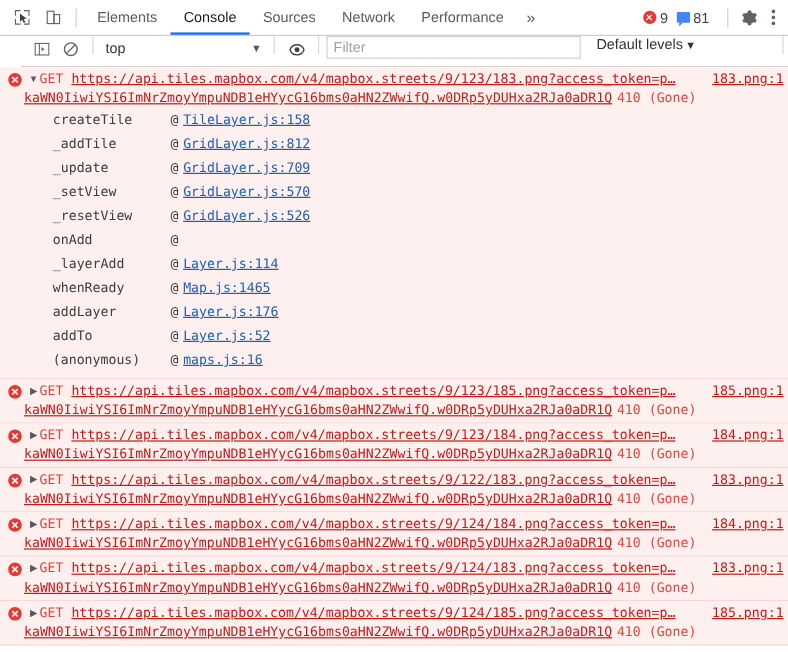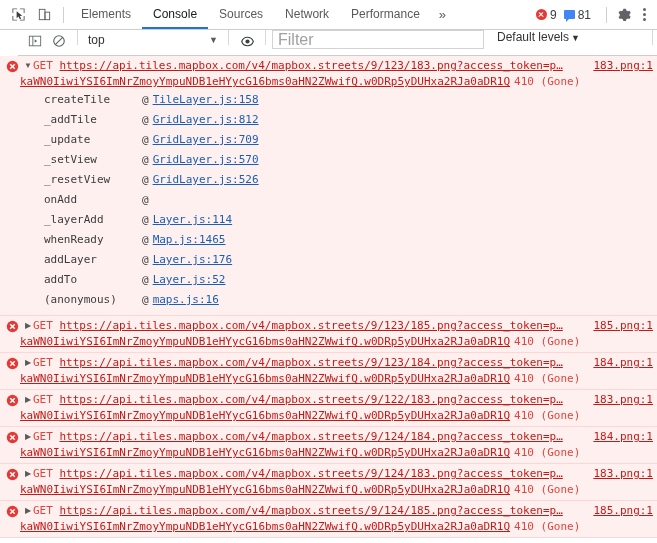--- a/index.html
+++ b/index.html
@@ -161,21 +161,21 @@
     color: #333;
     flex: 0 0 auto;
   }
   .ctx-select .ctx-label { flex: 1 1 auto; padding-left: 4px; }
   .ctx-select .caret { font-size: 9px; color: #5a5a5a; padding-right: 4px; }
   .filter-input {
     width: 212px;
     height: 19px;
     border: 1px solid #d3d3d3;
     background: #fff;
-    font-size: 16px;
+    font-size: 12px;
     color: #8a8a8a;
     line-height: 19px;
     padding: 0 5px;
     box-sizing: border-box;
     flex: 0 0 auto;
     font-family: "Liberation Sans", sans-serif;
   }
   .filter-input::placeholder { color: #a0a0a0; }
   .levels {
     font-size: 12px;

